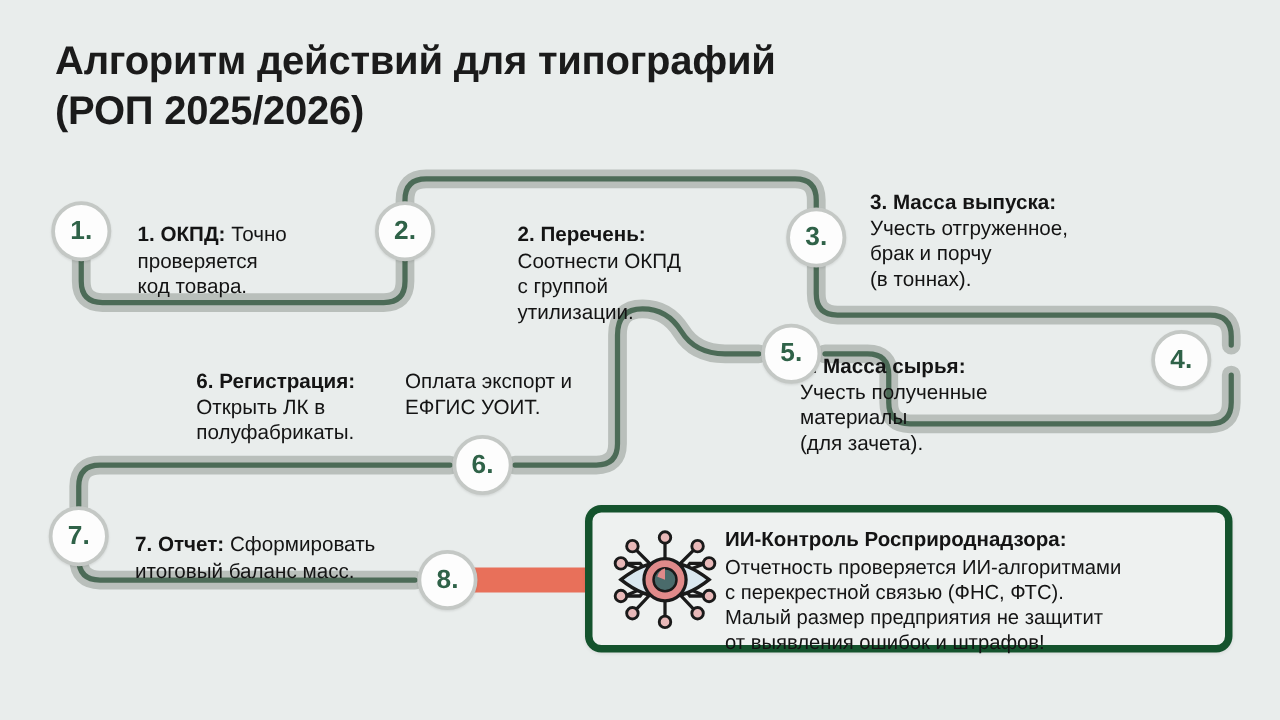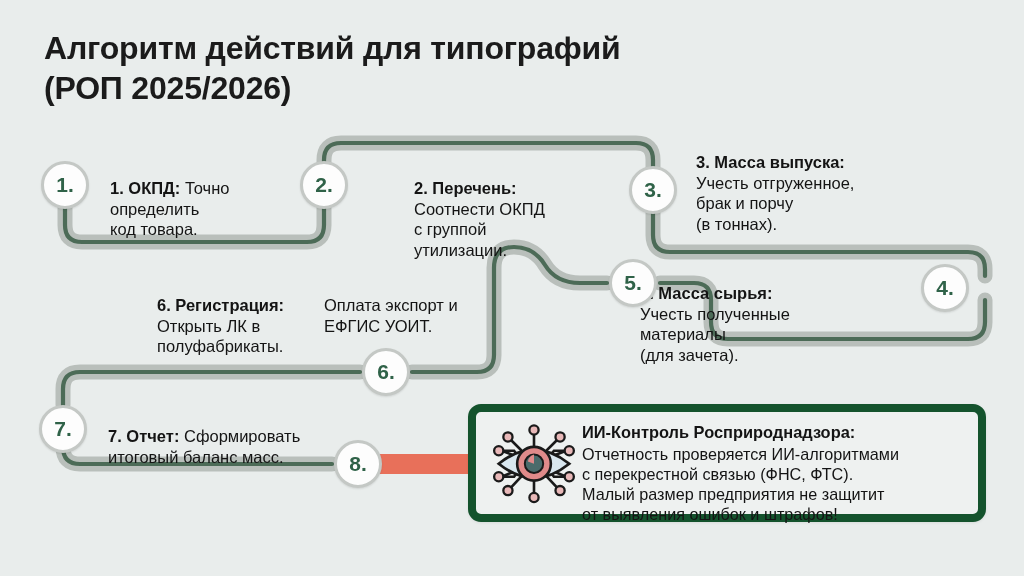--- a/index.html
+++ b/index.html
@@ -76,21 +76,21 @@
     width: 110px; height: 20px;
     background: #e8705a;
     z-index: 4;
   }
 
   
   #ai-box {
     position: absolute;
     left: 468px; top: 404px;
     width: 518px; height: 118px;
-    border: 8px solid #14532d;
+    border: 6px solid #14532d;
     border-radius: 13px;
     background: #eef1f0;
     display: flex;
     align-items: center;
     z-index: 7;
     box-shadow: 0 1px 3px rgba(0,0,0,0.07);
     justify-content: space-between;
   }
   #ai-icon {
     flex: 0 0 auto;
@@ -174,21 +174,21 @@
   </div>
   <div class="node" style="left:39px;  top:405px;">
     <span>7.</span>
   </div>
   <div class="node" style="left:334px; top:440px;">
     <span>8.</span>
   </div>
 
   <div class="steptext" style="left:110px; top:157px; width:190px;">
     <span class="lead">1. ОКПД:</span><span> Точно
-определить
+проверяется
 код товара.</span>
   </div>
 
   <div class="steptext" style="left:366px; top:157px; width:230px;margin-left:48px;">
     <span class="lead">2. Перечень:</span><span>
 Соотнести ОКПД
 с группой
 утилизации.</span>
   </div>
 

